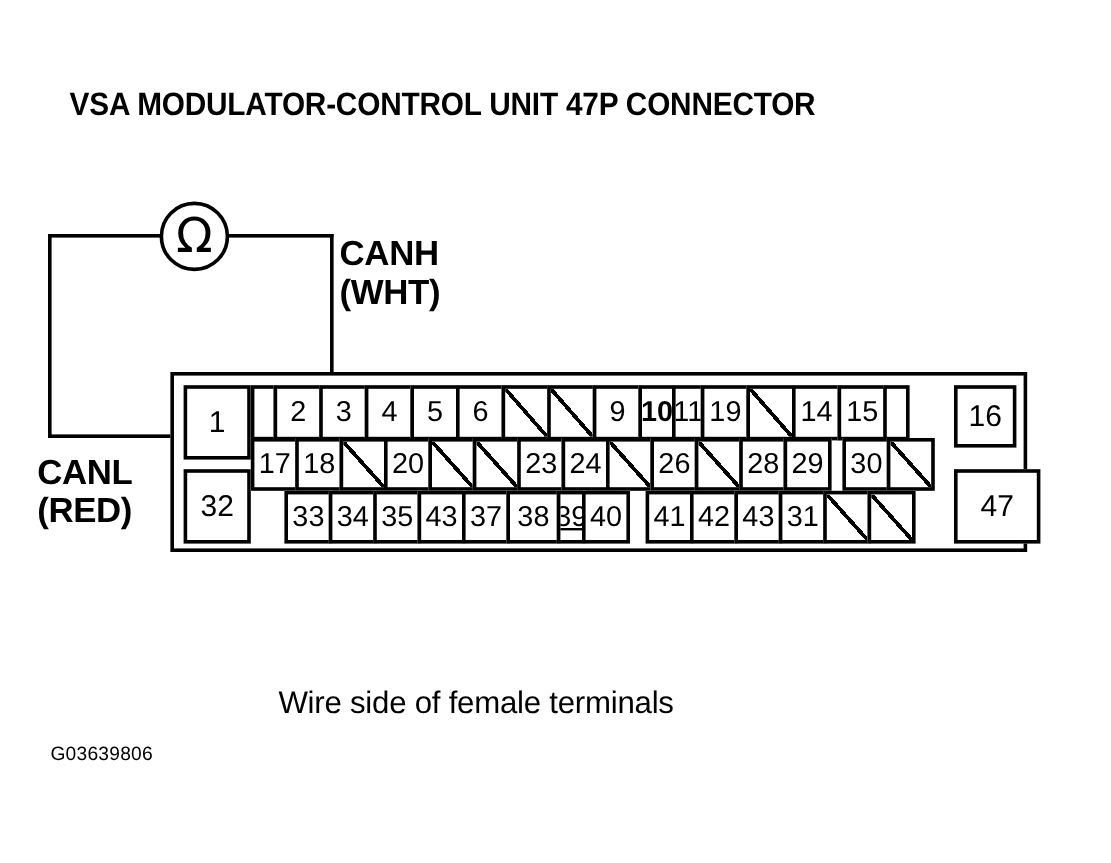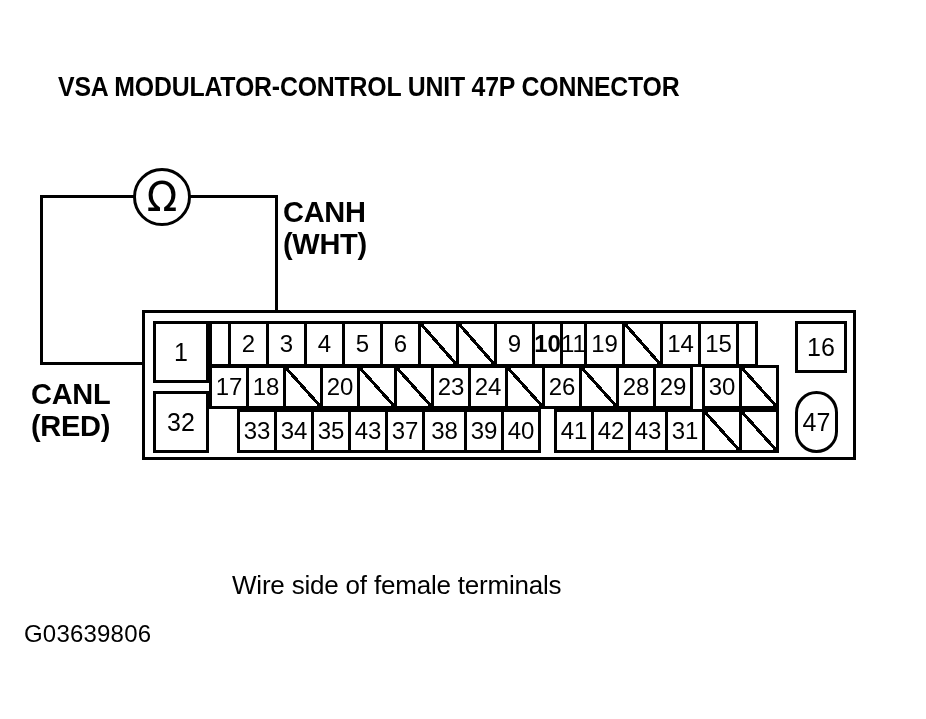--- a/index.html
+++ b/index.html
@@ -101,21 +101,21 @@
     background: #fff;
     display: flex;
     align-items: center;
     justify-content: center;
     font-size: 25px;
     line-height: 1;
   }
   #cell-1  { left: 8px;   top: 8px;   width: 56px; height: 62px; }
   #cell-32 { left: 8px;   top: 78px;  width: 56px; height: 62px; }
   #cell-16 { left: 650px; top: 8px;   width: 52px; height: 52px; }
-  #cell-47 { left: 650px; top: 78px;  width: 43px; height: 62px; border-radius: 23px; }
+  #cell-47 { left: 650px; top: 78px;  width: 72px; height: 62px; }
 
   
   .strip {
     position: absolute;
     display: flex;
     box-sizing: border-box;
   }
   #strip-top { left: 64px;  top: 8px;   height: 46px;  }
   #strip-mid { left: 64px;  top: 52px;  height: 44px;  }
   #strip-bot { left: 80px;  top: 96px;  height: 44px;  }
@@ -154,23 +154,23 @@
   .caption {
     position: absolute;
     left: 232px;
     top: 570px;
     font-size: 26px;
     letter-spacing: -0.2px;
     white-space: nowrap;
   }
   .figcode {
     position: absolute;
-    left: 24px;
+    left: 42px;
     top: 620px;
-    font-size: 24px;
+    font-size: 16px;
     letter-spacing: 0.2px;
     white-space: nowrap;
   }
 </style>
 </head>
 <body>
 
 <div id="stage">
 
   <div class="title">VSA MODULATOR-CONTROL UNIT 47P CONNECTOR</div>
@@ -284,21 +284,21 @@
         </div>
         <div class="pin" style="width: 40px;">
           <span>43</span>
         </div>
         <div class="pin" style="width: 40px;">
           <span>37</span>
         </div>
         <div class="pin" style="width: 45px;">
           <span>38</span>
         </div>
-        <div class="pin" style="width: 40px;">
+        <div class="pin" style="width: 24px; text-decoration: underline;">
           <span>39</span>
         </div>
         <div class="pin" style="width: 40px;">
           <span>40</span>
         </div>
         <div class="pin" style="width: 40px; margin-left: 16px;">
           <span>41</span>
         </div>
         <div class="pin" style="width: 40px;">
           <span>42</span>

